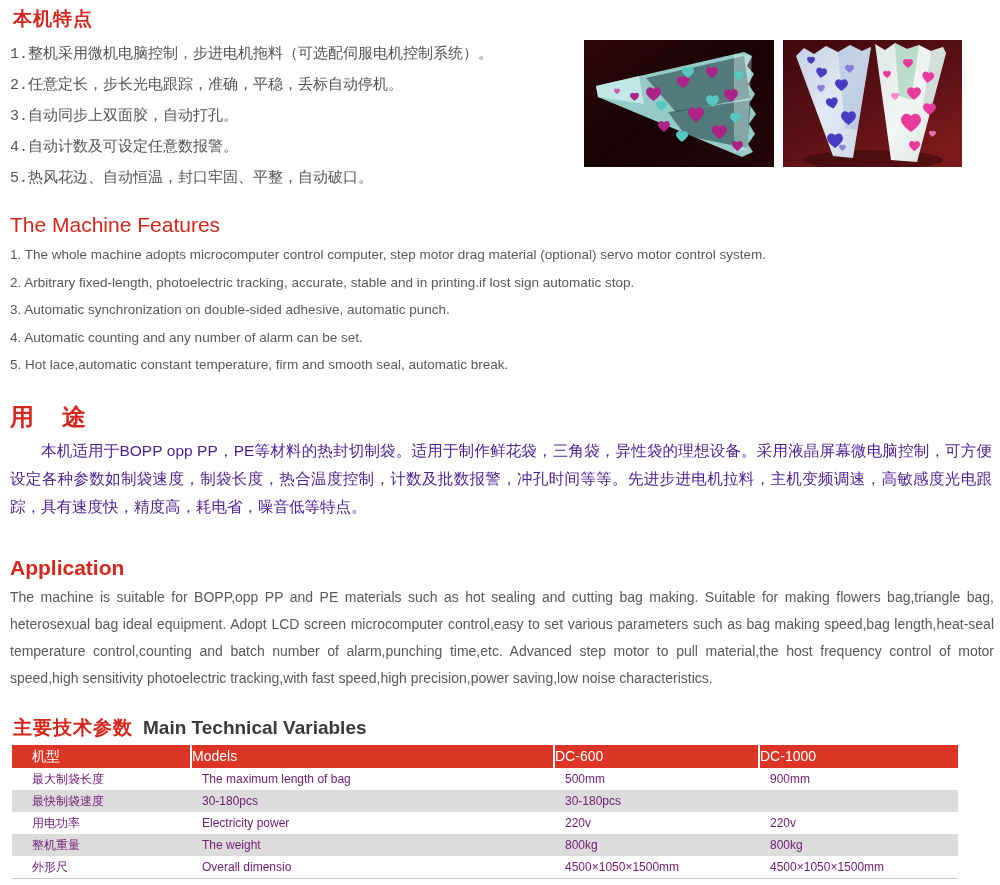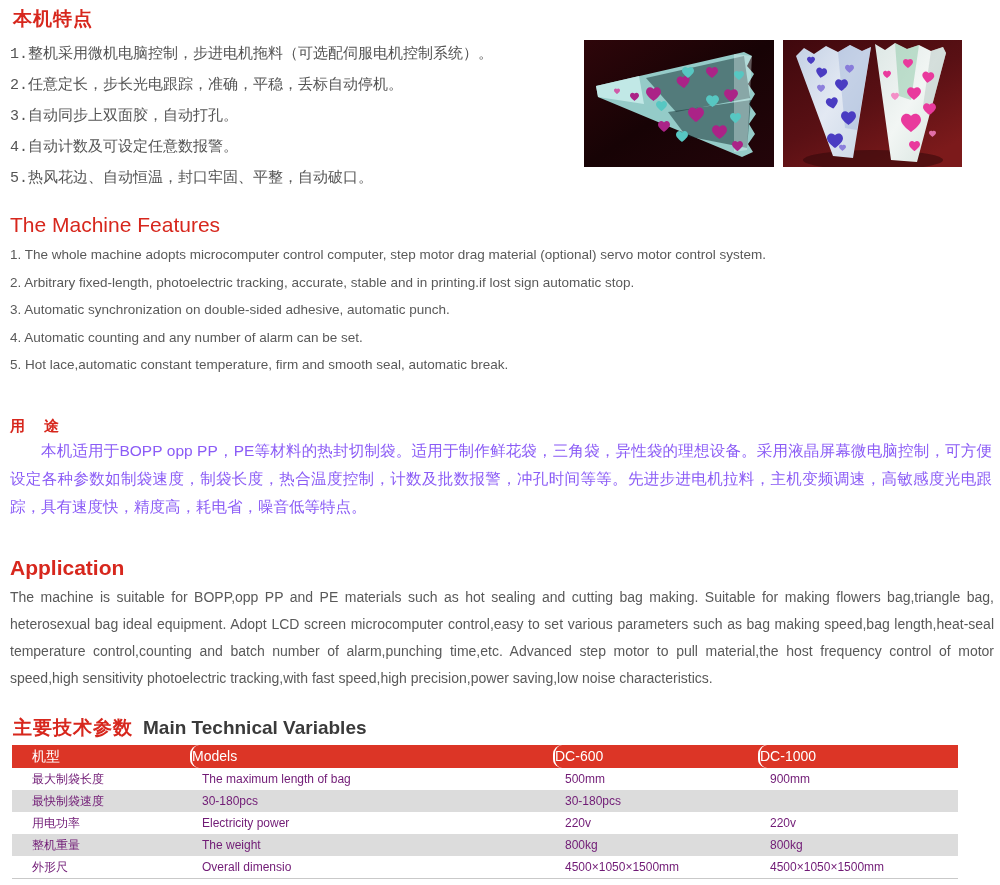--- a/index.html
+++ b/index.html
@@ -5,45 +5,45 @@
   html,body{margin:0;padding:0;}
   body{
     width:1000px;height:885px;overflow:hidden;background:#ffffff;
     font-family:"Liberation Sans","DejaVu Sans",sans-serif;
     position:relative;
   }
   .abs{position:absolute;}
   
   .h-cn-top{left:13px;top:6px;font-size:19px;font-weight:bold;color:#d7271d;letter-spacing:1px;}
   .h-en-feat{left:10px;top:213px;font-size:21px;font-weight:normal;color:#d7271d;}
-  .h-cn-use{left:10px;top:401px;font-size:15px;font-weight:bold;color:#d7271d;letter-spacing:2px;margin-top:16px;}
+  .h-cn-use{left:10px;top:401px;font-size:24px;font-weight:bold;color:#d7271d;letter-spacing:2px;}
   .h-en-app{left:10px;top:556px;font-size:21px;font-weight:bold;color:#d7271d;}
   
   .cn-list{left:10px;top:39px;width:560px;font-size:15px;color:#545454;font-family:Liberation Mono, monospace;}
   .cn-list p{margin:0;line-height:31px;white-space:nowrap;}
   .en-list{left:10px;top:241px;width:980px;font-size:13.5px;color:#595959;}
   .en-list p{margin:0;line-height:27.5px;white-space:nowrap;}
   
-  .cn-para{left:10px;top:437px;width:982px;font-size:15.5px;color:#8b5cf6;
+  .cn-para{left:10px;top:437px;width:982px;font-size:15.5px;color:#4c1d95;
     line-height:28px;text-align:justify;text-indent:2em;margin:0;}
   .en-para{left:10px;top:584px;width:984px;font-size:14px;color:#595959;
     line-height:27px;text-align:justify;margin:0;}
   
   .photo{overflow:hidden;}
   .photo-left{left:584px;top:40px;width:190px;height:127px;}
   .photo-right{left:783px;top:40px;width:179px;height:127px;}
   
   .tech-head{left:13px;top:715px;font-size:19px;font-weight:bold;}
   .tech-head .cn{color:#d7271d;letter-spacing:1px;}
   .tech-head .en{color:#3a3a3a;margin-left:10px;}
   
   .tech-table{left:12px;top:745px;width:946px;border-bottom:1px solid #c9c9c9;}
   .t-row{display:grid;grid-template-columns:178px 363px 205px 200px;}
   .t-row.head{background:#dc3526;color:#ffffff;height:23px;font-size:14px;}
-  .t-row.head .cell{line-height:23px;border-radius:9px;}
+  .t-row.head .cell{line-height:23px;}
   .t-row.head .cell + .cell{border-left:2px solid #ffffff;padding-left:0;}
   .t-row.data{height:22px;font-size:12px;color:#701a75;}
   .t-row.data .cell{line-height:22px;}
   .t-row.alt{background:#dcdcdc;}
   .cell{padding-left:12px;white-space:nowrap;overflow:hidden;}
   .cell.c0{padding-left:20px;}
 </style>
 </head>
 <body>
 

